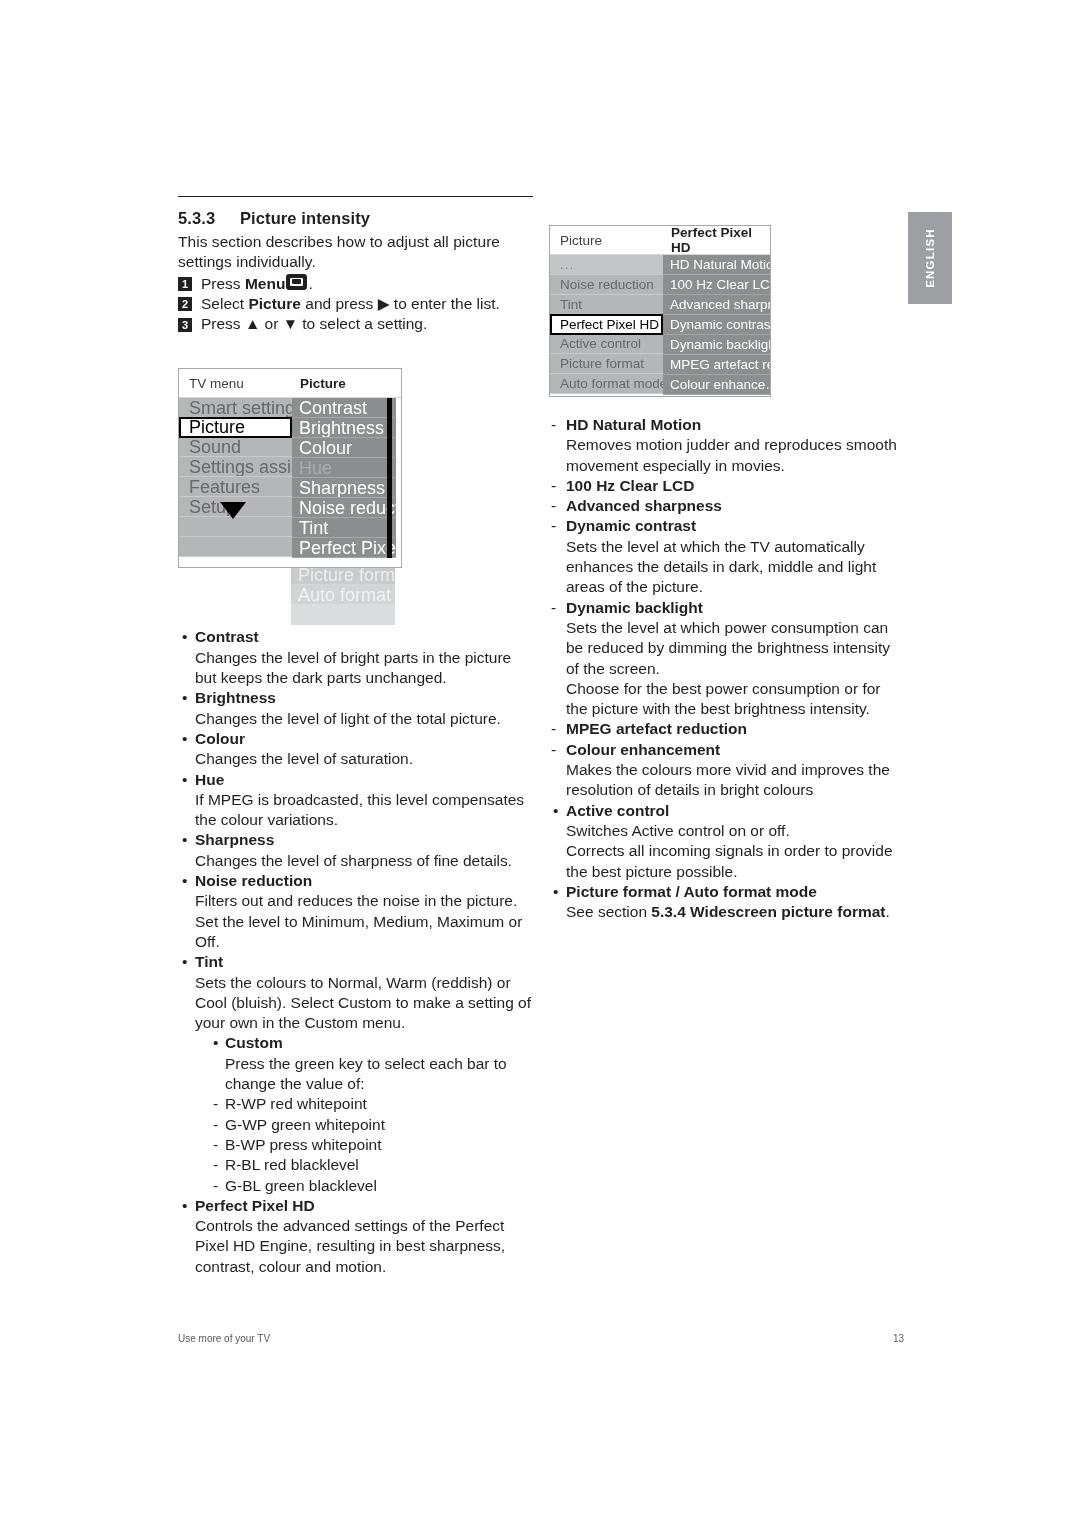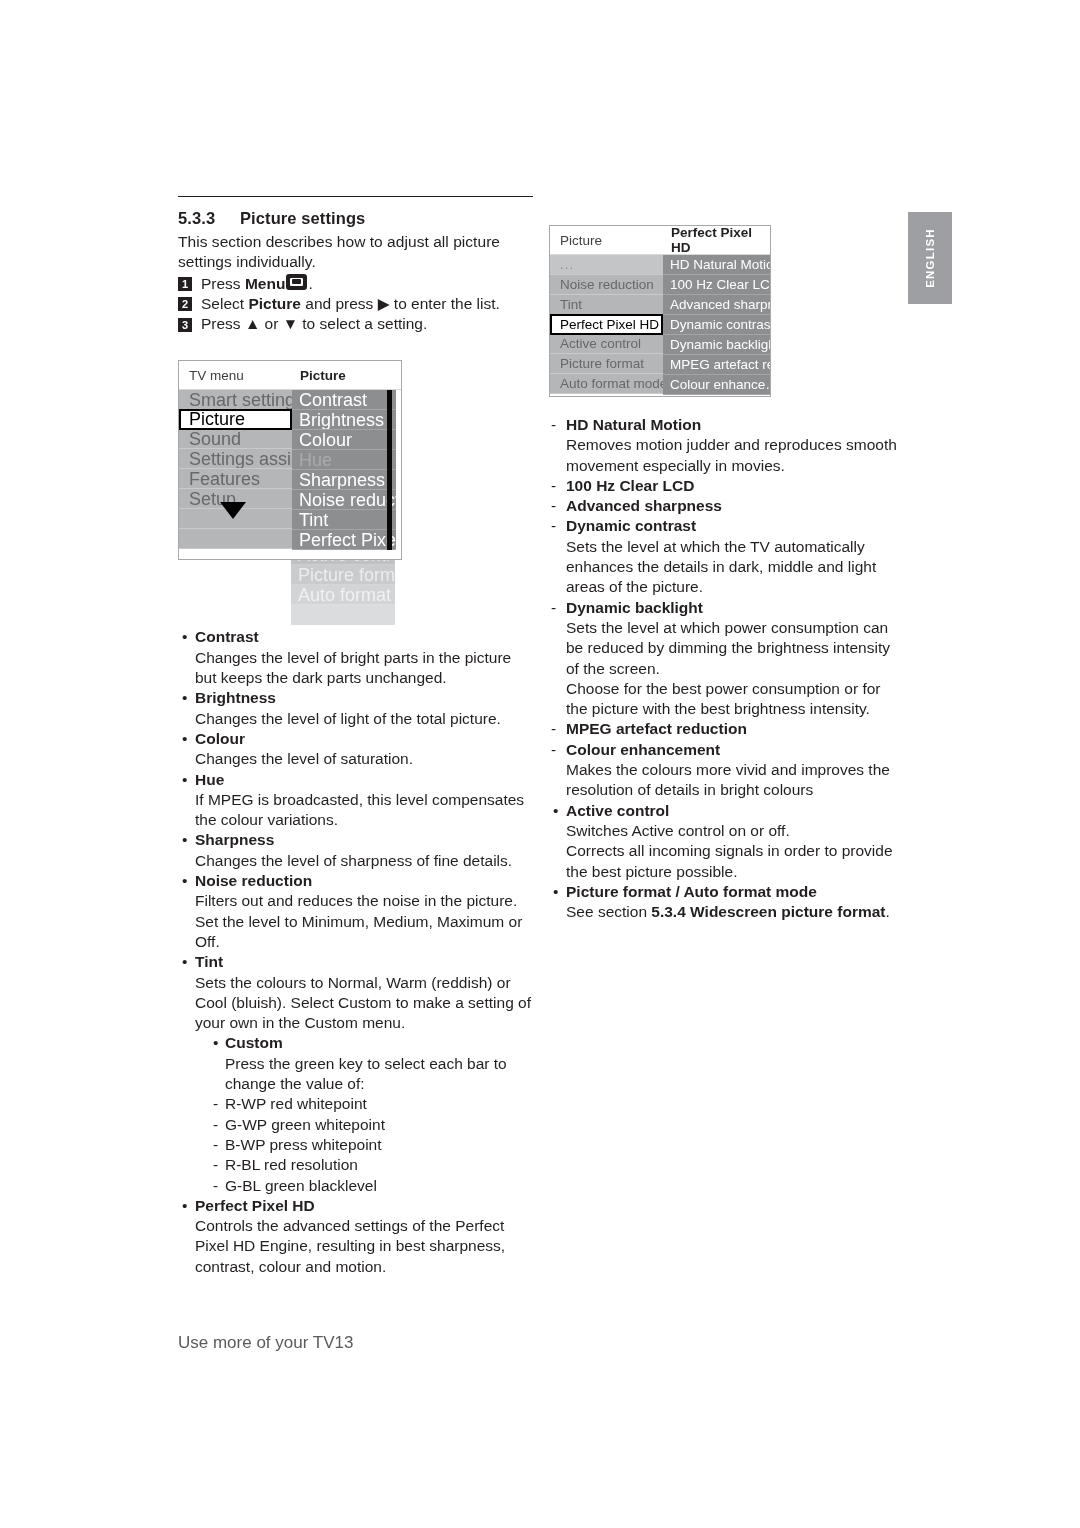--- a/index.html
+++ b/index.html
@@ -141,21 +141,21 @@
   
   .menu-overflow {
     position: absolute;
     left: 113px;
     top: 193px;
     width: 104px;
     z-index: 1;
   }
   .menu-box {
     position: absolute;
-    left: 0; top: 8px;
+    left: 0; top: 16px;
     width: 222px;
     height: 198px;
     border: 1px solid #a6a8ab;
     background: #ffffff;
     z-index: 2;
   }
   .menu-header {
     display: flex;
     height: 28px;
     align-items: center;
@@ -340,39 +340,40 @@
   }
   .subdash > .dot { position: absolute; left: 0; top: 0; }
 
   
   .footer {
     position: absolute;
     left: 178px;
     top: 1333px;
     width: 726px;
     display: flex;
-    font-size: 17px;
+    justify-content: space-between;
+    font-size: 10px;
     color: #5a5b5d;
   }
 </style>
 </head>
 <body>
 
 <div class="page">
 
   <div class="lang-tab">
     <span>ENGLISH</span>
   </div>
 
   <div class="col-left">
 
     <div class="rule"></div>
 
     <h2 class="section-head">
-      <span class="num">5.3.3</span><span>Picture settings</span>
+      <span class="num">5.3.3</span><span>Picture intensity</span>
     </h2>
 
     <p class="intro">This section describes how to adjust all picture settings individually.</p>
 
     <div class="steps">
 
       <div class="step">
         <div class="step-num">1</div>
         <div class="step-text"><span>Press </span><b>Menu</b><span class="menu-glyph"></span><span>.</span></div>
       </div>
@@ -492,21 +493,21 @@
           <div class="subdash">
             <span class="dot">-</span>
             <span>G-WP green whitepoint</span>
           </div>
           <div class="subdash">
             <span class="dot">-</span>
             <span>B-WP press whitepoint</span>
           </div>
           <div class="subdash">
             <span class="dot">-</span>
-            <span>R-BL red resolution</span>
+            <span>R-BL red blacklevel</span>
           </div>
           <div class="subdash">
             <span class="dot">-</span>
             <span>G-BL green blacklevel</span>
           </div>
         </div>
       </div>
 
       <div class="bul">
         <span class="dot">•</span>

